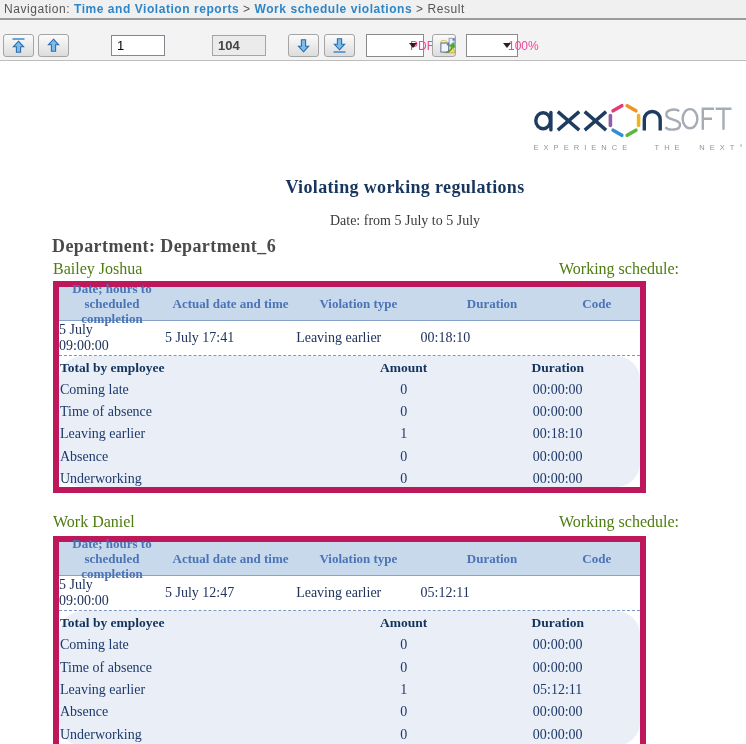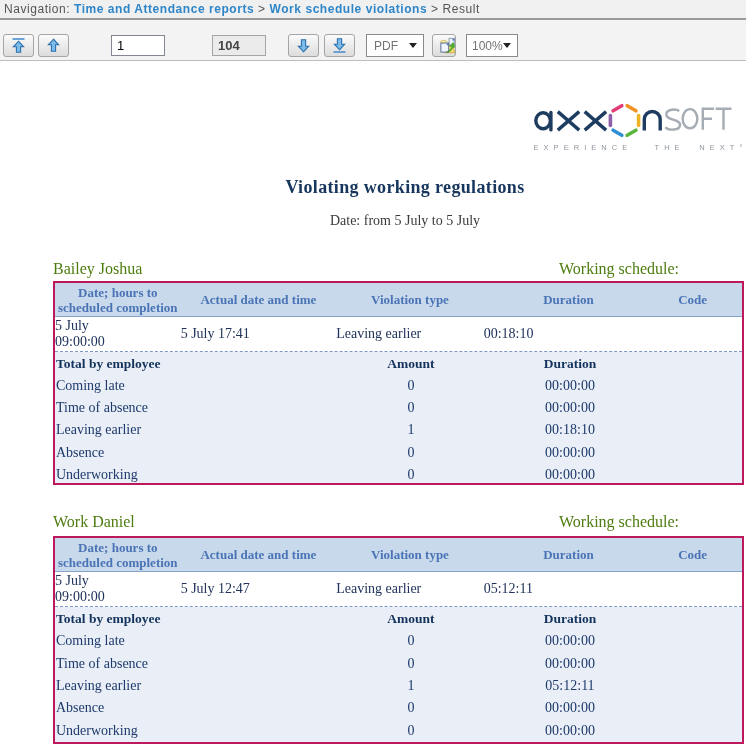--- a/index.html
+++ b/index.html
@@ -5,46 +5,46 @@
   html,body{margin:0;padding:0;}
   body{width:746px;height:744px;position:relative;background:#fff;font-family:"Liberation Sans",sans-serif;overflow:hidden;}
   .nav{position:absolute;left:0;top:0;width:746px;height:18px;background:#f0f0f0;border-bottom:2px solid #9b9b9b;font-size:12px;color:#555;letter-spacing:0.55px;}
   .nav .in{position:absolute;left:4px;top:2px;white-space:nowrap;}
   .nav b{color:#2e86c8;}
   .toolbar{position:absolute;left:0;top:20px;width:746px;height:40px;background:#f3f3f3;border-bottom:1px solid #bdbdbd;}
   .btn{position:absolute;top:14px;width:31px;height:23px;border:1px solid #a5a5a5;border-radius:3px;background:linear-gradient(#fbfbfb,#eaeaea 55%,#dcdcdc);box-sizing:border-box;display:flex;align-items:center;justify-content:center;}
   .lbl{position:absolute;top:19px;font-size:12px;color:#1a1a1a;margin-left:40px;}
   .inp{position:absolute;top:15px;height:21px;width:54px;box-sizing:border-box;border:1px solid #828790;background:#fff;font-size:13px;color:#000;padding:0 0 0 5px;display:flex;align-items:center;}
   .inp.dis{background:#ebebeb;color:#444;border-color:#a5a5a5;font-weight:bold;}
-  .sel{position:absolute;top:14px;height:23px;box-sizing:border-box;border:1px solid #8a8a8a;background:#fff;font-size:12px;color:#737373;display:flex;align-items:center;}
+  .sel{position:absolute;top:14px;height:23px;box-sizing:border-box;border:1px solid #8a8a8a;background:#fff;font-size:12px;color:#ec4899;display:flex;align-items:center;padding-left:36px;}
   .sel .tx{padding-left:7px;}
   .sel .ar{position:absolute;right:6px;top:8px;width:0;height:0;border-left:4px solid transparent;border-right:4px solid transparent;border-top:5px solid #222;}
   .rep{position:absolute;left:0;top:61px;width:746px;height:683px;background:#fff;font-family:"Liberation Serif",serif;margin-left:11px;}
   .abs{position:absolute;}
   .title{width:746px;text-align:center;font-weight:bold;font-size:18px;color:#17365d;letter-spacing:0.35px;}
   .date{width:746px;text-align:center;font-size:14px;color:#3a3a3a;}
   .dept{font-weight:bold;font-size:18px;color:#4a4a4a;letter-spacing:0.4px;}
   .name{font-size:16px;color:#4d7c0f;}
-  .tbl{position:absolute;left:42px;width:691px;box-sizing:border-box;border:2px solid #be185d;font-size:14px;color:#20335c;}
+  .tbl{position:absolute;left:42px;width:593px;box-sizing:border-box;border:6px solid #be185d;font-size:14px;color:#20335c;}
   .hrow{height:33px;background:#c9d9ec;border-bottom:1px solid #87a3c9;display:flex;align-items:center;text-align:center;font-weight:bold;font-size:13px;color:#4a74b5;line-height:15px;}
   .drow{height:34px;border-bottom:1px dashed #7b98c4;display:flex;align-items:center;text-align:left;line-height:16px;}
   .c1{width:126px;}.c2{width:156px;}.c3{width:148px;}.c4{width:170px;}.c5{width:89px;padding-right:10px;box-sizing:border-box;}
-  .tot{background:#e9eef7;color:#1d3a6b;}
+  .tot{background:#e9eef7;color:#1d3a6b;border-radius:24px;}
   .trow{height:22.2px;display:flex;align-items:center;}
   .t2 .trow{height:22.4px;}
   .t2 .trow.th{height:23px;}
   .trow.th{height:23px;font-weight:bold;color:#14335c;font-size:13.5px;}
   .tc1{width:282px;padding-left:1px;box-sizing:border-box;text-align:left;}
   .tc2{width:148px;text-align:center;}
   .tc3{width:170px;text-align:center;}
 </style>
 </head>
 <body>
 <div class="nav">
-    <span class="in">Navigation: <b>Time and Attendance reports</b> &gt; <b>Work schedule violations</b> &gt; Result</span>
+    <span class="in">Navigation: <b>Time and Violation reports</b> &gt; <b>Work schedule violations</b> &gt; Result</span>
   </div>
 <div class="toolbar">
   <div class="btn" style="left:3px;">
     <svg width="19" height="17" viewBox="0 0 19 17">
       <line x1="3.5" y1="2" x2="15.5" y2="2" stroke="#4a90d0" stroke-width="1.6"></line>
       <path d="M9.5 4.2 L14.6 9.8 L11.6 9.8 L11.6 15.2 L7.4 15.2 L7.4 9.8 L4.4 9.8 Z" fill="#7dbbe8" stroke="#2a6fae" stroke-width="1.1"></path>
     </svg>
   </div>
   <div class="btn" style="left:38px;">
     <svg width="19" height="17" viewBox="0 0 19 17">
@@ -114,20 +114,21 @@
       <path d="M184.6 10.7 L200.5 10.7 M192.5 10.7 L192.5 31.7"></path>
     </g>
     <g font-family="Liberation Sans, sans-serif" font-size="7.5" fill="#8f969e">
       <text x="2.5" y="52" letter-spacing="5.05">EXPERIENCE</text>
       <text x="123.5" y="52" letter-spacing="5.05">THE</text>
       <text x="168.2" y="52" letter-spacing="5.05">NEXT°</text>
     </g>
   </svg>
   <div class="abs title" style="left:21px;top:116px;">Violating working regulations</div>
   <div class="abs date" style="left:21px;top:152px;">Date: from 5 July to 5 July</div>
+  <div class="abs dept" style="left:41px;top:175px;">Department: Department_6</div>
 
   <div class="abs name" style="left:42px;top:199px;">Bailey Joshua</div>
   <div class="abs name" style="left:548px;top:199px;">Working schedule:</div>
   <div class="tbl" style="top:220px;">
     <div class="hrow">
         <div class="c1">Date; hours to<br>scheduled completion</div>
         <div class="c2">Actual date and time</div>
         <div class="c3">Violation type</div>
         <div class="c4">Duration</div>
         <div class="c5">Code</div>

